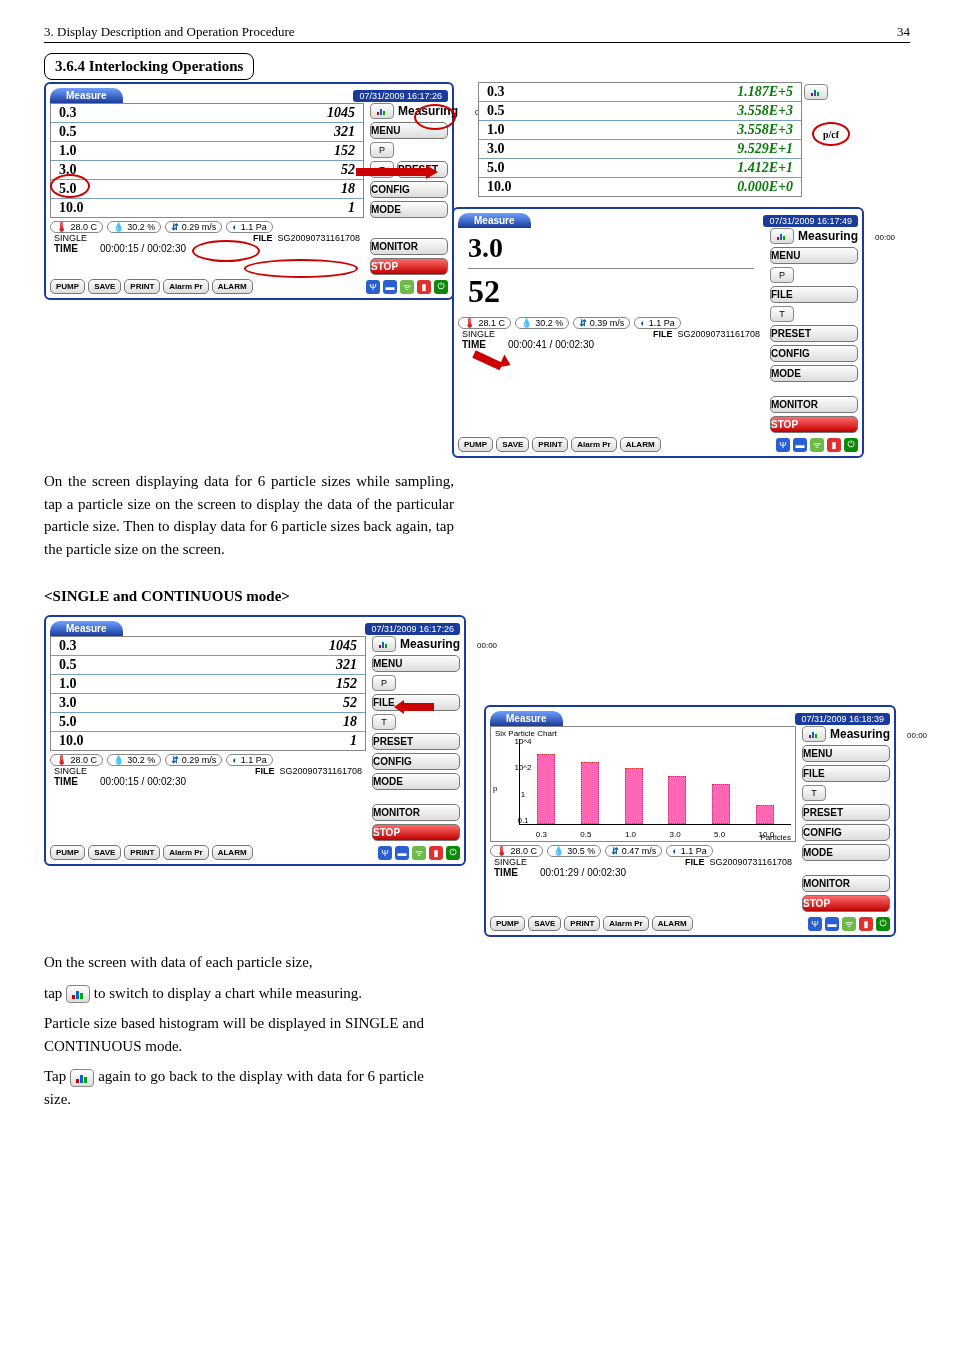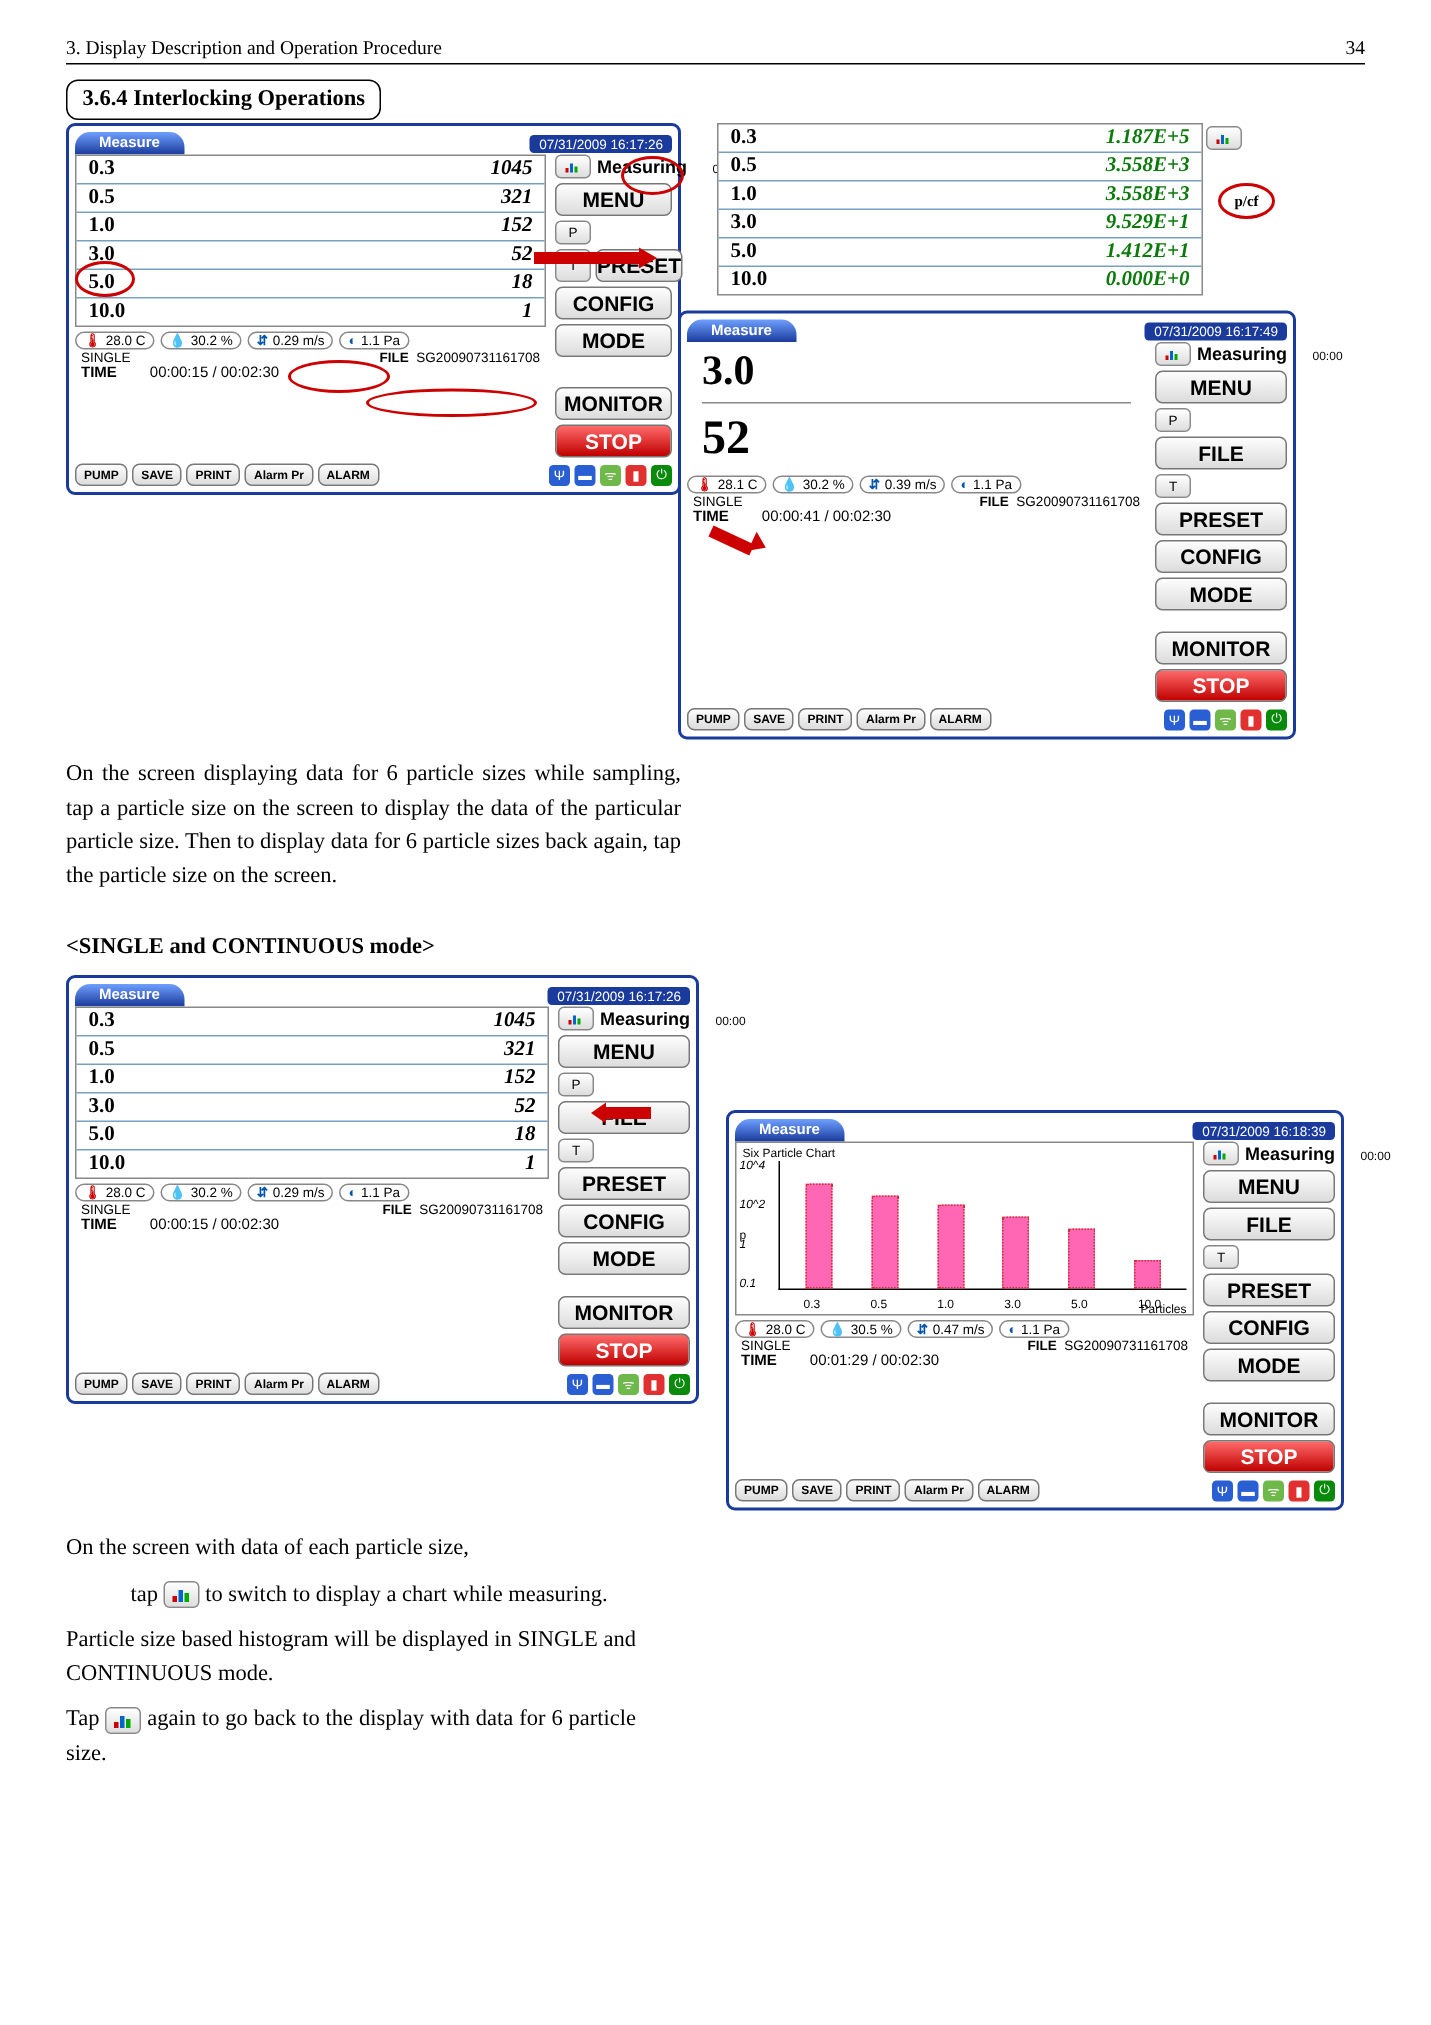--- a/index.html
+++ b/index.html
@@ -169,22 +169,21 @@
     display: inline-flex;
     align-items: center;
     justify-content: center;
     min-width: 14px;
     min-height: 14px;
   }
   .side-btn {
     border: 1px solid #777;
     border-radius: 5px;
     background: linear-gradient(#fdfdfd, #dcdcdc);
-    text-align: center;
-    font-size: 14px;
+    font-size: 10px;
     padding: 2px 0;
     font-weight: bold;
   }
   .side-btn.stop {
     background: linear-gradient(#ff6a6a, #c00000);
     color: #fff;
   }
   .bottom-btns {
     display: flex;
     gap: 3px;
@@ -247,28 +246,27 @@
   .bar { width: 16px; border: 1px dotted #c33; background: rgba(255,0,128,0.6); }
   .chart-xaxis {
     position: absolute;
     left: 28px; right: 4px; bottom: 2px;
     display: flex;
     justify-content: space-around;
     font-size: 8px;
   }
   .chart-yaxis {
     position: absolute;
-    left: 2px; top: 10px; bottom: 16px;
+    left: 20px; top: 10px; bottom: 16px;
     display: flex;
     flex-direction: column;
     justify-content: space-between;
     font-size: 8px;
-    text-align: left;
+    text-align: center;
     width: 24px;
-    font-style: italic;
   }
   .chart-plabel {
     position: absolute; left: 2px; top: 50%; font-size: 8px;
   }
   .chart-xlabel { position: absolute; bottom: -1px; right: 4px; font-size: 8px; }
 
   .tray-icons {
     display: flex;
     gap: 3px;
     align-items: center;
@@ -774,21 +772,21 @@
     </div>
   </div>
 
   <div style="position:absolute; left:350px; top:85px; display:flex; align-items:center;">
     <span class="arrow-point" style="border-right:10px solid #cc0000;"></span>
     <span class="arrow-body-h" style="width:30px;"></span>
   </div>
 </div>
 
 <div class="para" style="width:380px; margin-top:14px;">On the screen with data of each particle size,</div>
-<div class="para" style="width:380px; margin-top:8px;margin-left:43px;">
+<div class="para" style="width:380px; margin-top:8px;">
   <span>tap </span>
   <span class="icon-chart">
     <svg width="14" height="12">
           <rect x="1" y="7" width="3" height="4" fill="#c00"></rect>
           <rect x="5" y="3" width="3" height="8" fill="#06c"></rect>
           <rect x="9" y="5" width="3" height="6" fill="#0a0"></rect>
         </svg>
   </span>
   <span> to switch to display a chart while measuring.</span>
 </div>

